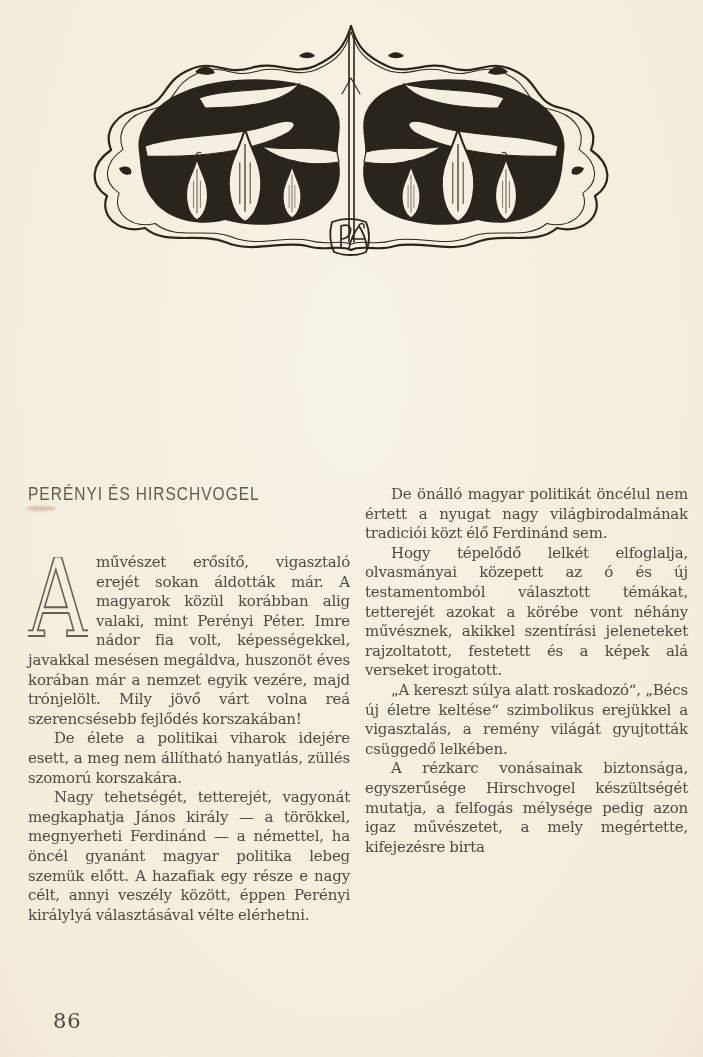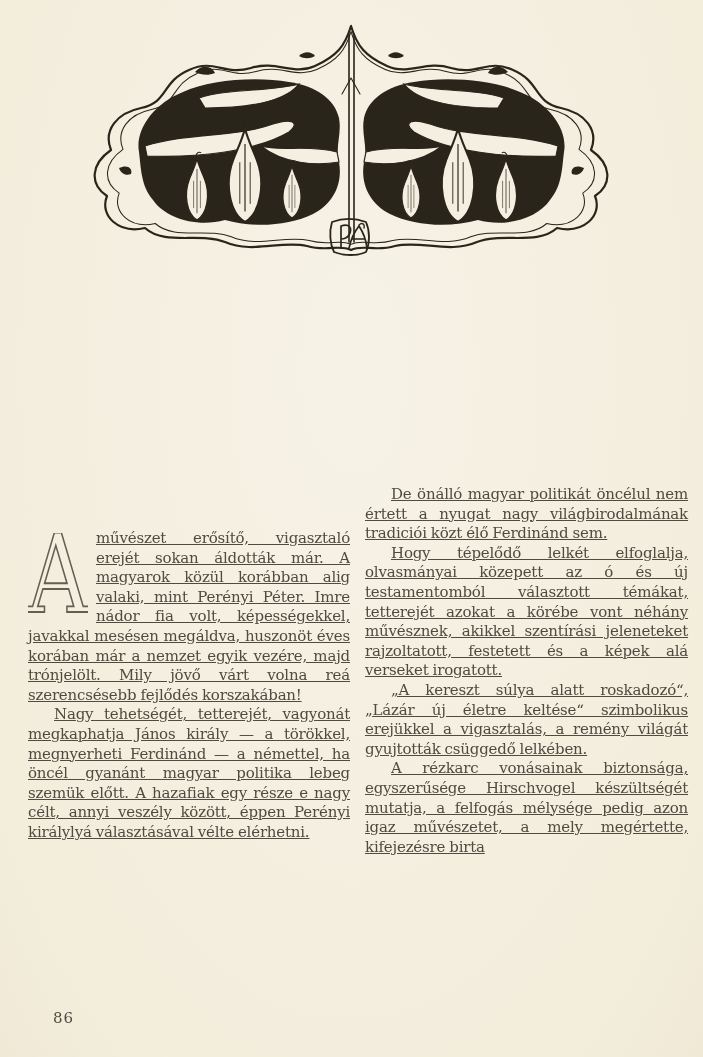--- a/index.html
+++ b/index.html
@@ -23,21 +23,21 @@
     position:absolute; left:28px; top:485px; width:660px;
     display:flex; gap:15px;
   }
   .col {
     text-align:justify;
     font-size:15px; line-height:19.6px;
     letter-spacing:-0.2px; word-spacing:-0.5px;
   }
   .col-left  { width:322px; }
   .col-right { width:323px; }
-  .col p { margin:0; text-indent:26px;text-decoration:underline; }
+  .col p { margin:0; text-indent:26px; }
 
   .title-wrap { position:relative; height:24px; }
   h1.title {
     margin:0; padding:0;
     font-family:"Liberation Sans", sans-serif;
     font-weight:400;
     font-size:18px; letter-spacing:1.2px;
     color:#5e5b51;
     white-space:nowrap;
     transform:scaleX(0.86); transform-origin:left center;
@@ -52,21 +52,21 @@
 
   p.p-first { text-indent:0; margin-top:44px; }
   .dropcap {
     float:left;
     width:60px; height:82px;
     margin:4px 8px 0 0;
   }
 
   .page-number {
     position:absolute; left:53px; top:1009px;
-    font-size:15px; letter-spacing:1px; color:#4f4b41;text-align:right;
+    font-size:21px; letter-spacing:1px; color:#4f4b41;text-align:right;
   }
 </style>
 </head>
 <body>
 
 <div class="page">
 
   <svg class="headpiece" viewBox="0 0 605 245" xmlns="http://www.w3.org/2000/svg">
     <defs>
       <g id="plant">
@@ -130,35 +130,40 @@
       <path stroke-width="1.8" d="M283,204 c-3,10 -2,22 2,30 c10,4 24,4 32,0 c4,-9 4,-21 0,-30 c-11,-4 -23,-4 -34,0 z"></path>
       <path stroke-width="1.7" d="M292,230 L292,208 c8,-3 12,2 8,9 c-2,3 -5,4 -8,4"></path>
       <path stroke-width="1.7" d="M300,230 c2,-9 6,-17 10,-22 c4,6 7,14 8,22 M303,221 L315,221"></path>
       <path stroke-width="1.3" d="M310,207 c3,-3 6,-1 5,3"></path>
     </g>
   </svg>
 
   <div class="columns">
 
     <div class="col col-left">
+      <div class="title-wrap">
+        <span class="title-smudge"></span>
+        <h1 class="title">PERÉNYI ÉS HIRSCHVOGEL</h1>
+      </div>
 
       <p class="p-first">
         <span class="dropcap">
           <svg width="60" height="82" viewBox="0 0 80 84" preserveAspectRatio="none">
             <text x="40" y="81" text-anchor="middle" font-family="DejaVu Serif, serif" font-size="112" fill="#f4efe1" stroke="#645f52" stroke-width="2">A</text>
           </svg>
         </span><span>művészet erősítő, vigasztaló erejét sokan áldották már. A magyarok közül korábban alig valaki, mint Perényi Péter. Imre nádor fia volt, képességekkel, javakkal mesésen megáldva, huszonöt éves korában már a nemzet egyik vezére, majd trónjelölt. Mily jövő várt volna reá szerencsésebb fejlődés korszakában!</span>
       </p>
+      <p>De élete a politikai viharok idejére esett, a meg nem állítható hanyatlás, züllés szomorú korszakára.</p>
       <p>Nagy tehetségét, tetterejét, vagyonát megkaphatja János király — a törökkel, megnyerheti Ferdinánd — a némettel, ha öncél gyanánt magyar politika lebeg szemük előtt. A hazafiak egy része e nagy célt, annyi veszély között, éppen Perényi királylyá választásával vélte elérhetni.</p>
     </div>
 
     <div class="col col-right">
       <p>De önálló magyar politikát öncélul nem értett a nyugat nagy világbirodalmának tradiciói közt élő Ferdinánd sem.</p>
       <p>Hogy tépelődő lelkét elfoglalja, olvasmányai közepett az ó és új testamentomból választott témákat, tetterejét azokat a körébe vont néhány művésznek, akikkel szentírási jeleneteket rajzoltatott, festetett és a képek alá verseket irogatott.</p>
-      <p>„A kereszt súlya alatt roskadozó“, „Lázár új életre keltése“ szimbolikus erejükkel a vigasztalás, a remény világát gyujtották csüggedő lelkében.</p>
+      <p>„A kereszt súlya alatt roskadozó“, „Bécs új életre keltése“ szimbolikus erejükkel a vigasztalás, a remény világát gyujtották csüggedő lelkében.</p>
       <p>A rézkarc vonásainak biztonsága, egyszerűsége Hirschvogel készültségét mutatja, a felfogás mélysége pedig azon igaz művészetet, a mely megértette, kifejezésre birta</p>
     </div>
 
   </div>
 
   <div class="page-number">86</div>
 
 </div>
 
 </body></html>

